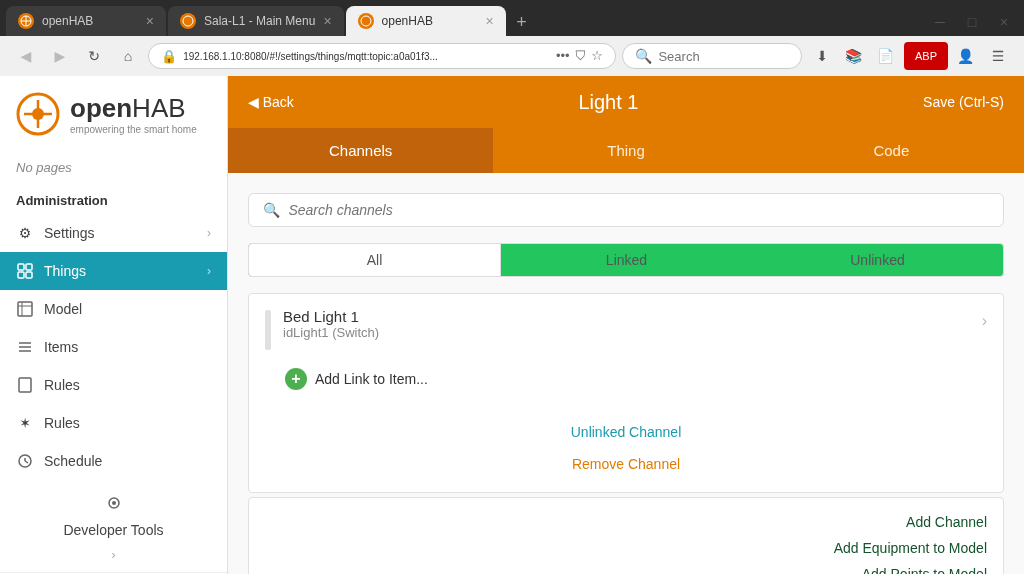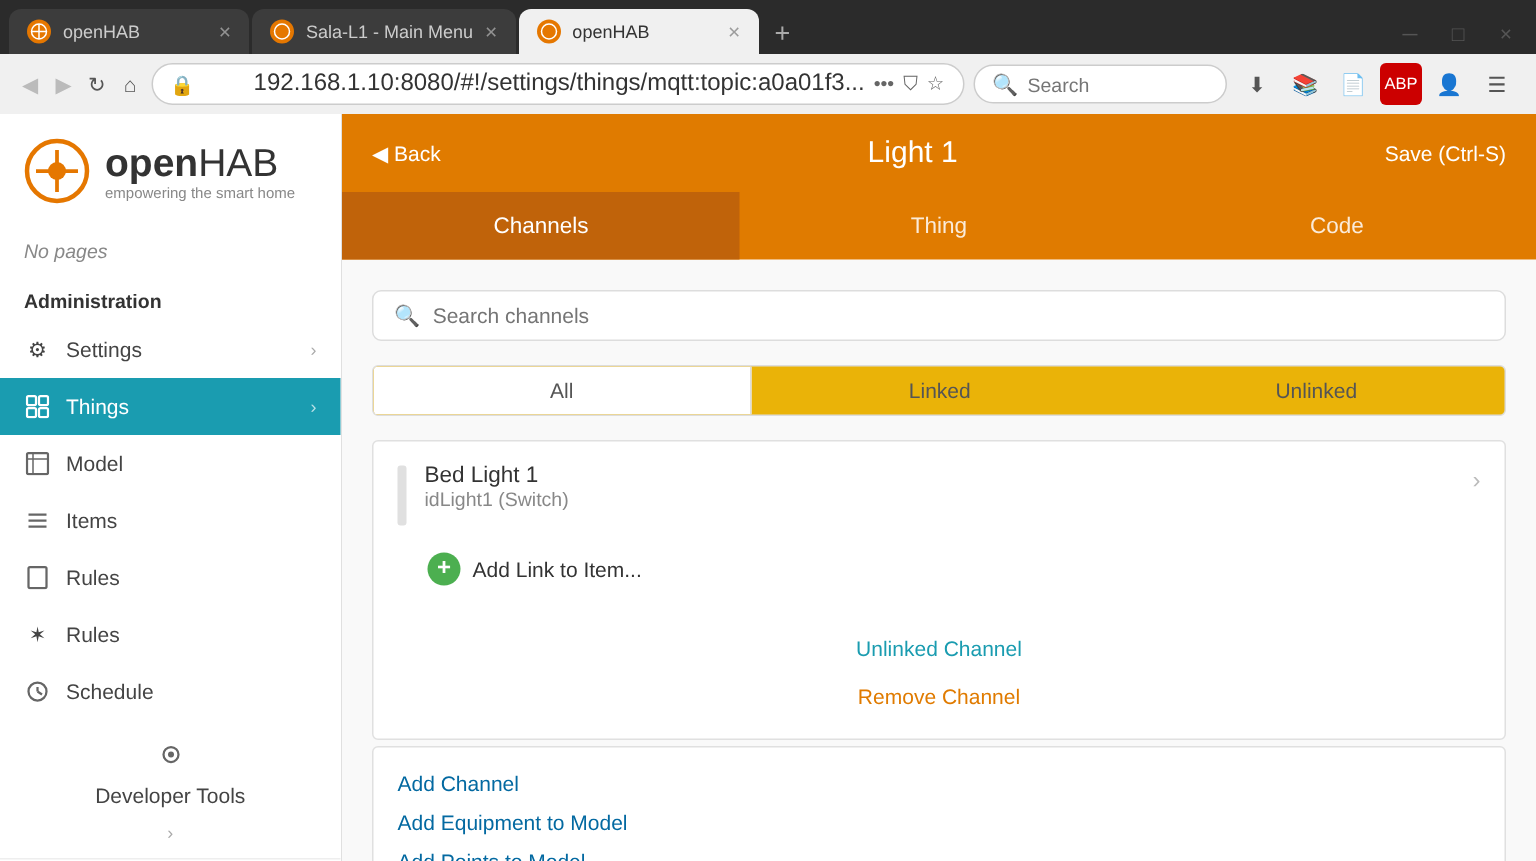--- a/index.html
+++ b/index.html
@@ -13,21 +13,21 @@
     .tab .favicon { width: 16px; height: 16px; border-radius: 50%; background: #e57700; display: flex; align-items: center; justify-content: center; font-size: 9px; color: white; flex-shrink: 0; }
     .tab .tab-title { flex: 1; overflow: hidden; text-overflow: ellipsis; white-space: nowrap; font-size: 12px; }
     .tab .close-tab { opacity: 0.6; font-size: 14px; cursor: pointer; }
     .tab.active .close-tab { color: #666; }
     .new-tab-btn { width: 28px; height: 28px; display: flex; align-items: center; justify-content: center; color: #aaa; font-size: 18px; cursor: pointer; background: transparent; border: none; }
 
     .nav-bar { display: flex; align-items: center; gap: 6px; padding: 6px 12px; background: #f0f0f0; }
     .nav-btn { width: 28px; height: 28px; display: flex; align-items: center; justify-content: center; border-radius: 50%; cursor: pointer; color: #555; font-size: 14px; }
     .nav-btn.disabled { color: #bbb; cursor: default; }
     .address-bar { flex: 1; display: flex; align-items: center; background: white; border: 1px solid #ccc; border-radius: 20px; padding: 4px 12px; gap: 6px; font-size: 13px; color: #333; }
-    .address-text { flex: 1; font-size: 16px; color: #333; margin-left: 33px; }
+    .address-text { flex: 1; font-size: 10px; color: #333; }
     .address-icons { display: flex; gap: 6px; color: #666; font-size: 13px; }
     .search-bar { display: flex; align-items: center; background: white; border: 1px solid #ccc; border-radius: 20px; padding: 4px 12px; gap: 6px; width: 180px; }
     .search-input { border: none; outline: none; font-size: 13px; width: 120px; }
     .browser-right-icons { display: flex; gap: 4px; color: #555; align-items: center; }
     .browser-icon { width: 28px; height: 28px; display: flex; align-items: center; justify-content: center; border-radius: 50%; cursor: pointer; font-size: 14px; }
 
     
     .app { display: flex; flex: 1; overflow: hidden; }
 
     
@@ -61,21 +61,21 @@
     .tab-nav { display: flex; background: #e07b00; }
     .tab-nav-item { flex: 1; padding: 14px; text-align: center; color: rgba(255,255,255,0.85); font-size: 15px; cursor: pointer; }
     .tab-nav-item.active { background: #c0630a; color: white; font-weight: 500; }
 
     
     .content { flex: 1; overflow-y: auto; padding: 20px; background: #f9f9f9; }
     .search-channels { display: flex; align-items: center; background: white; border: 1px solid #ddd; border-radius: 6px; padding: 8px 14px; gap: 8px; margin-bottom: 16px; }
     .search-channels input { border: none; outline: none; font-size: 14px; color: #888; width: 100%; }
 
     
-    .filter-tabs { display: flex; border: 1px solid #ddd; border-radius: 4px; margin-bottom: 16px; overflow: hidden; background: #eab308; justify-content: center; }
+    .filter-tabs { display: flex; border: 1px solid #ddd; border-radius: 4px; margin-bottom: 16px; overflow: hidden; background: #22c55e; justify-content: center; }
     .filter-tab { flex: 1; padding: 8px; text-align: center; font-size: 14px; cursor: pointer; color: #555; }
     .filter-tab.active { background: white; font-weight: 500; border-right: 1px solid #ddd; }
     .filter-tab:last-child { border-right: none; }
 
     
     .channel-card { background: white; border: 1px solid #e0e0e0; border-radius: 4px; margin-bottom: 2px; }
     .channel-header { display: flex; align-items: flex-start; padding: 14px 16px; gap: 12px; }
     .channel-color-bar { width: 6px; min-height: 40px; background: #e0e0e0; border-radius: 2px; flex-shrink: 0; margin-top: 2px; }
     .channel-info { flex: 1; }
     .channel-name { font-size: 15px; font-weight: 500; color: #333; }
@@ -86,21 +86,21 @@
     .add-link-row { display: flex; align-items: center; gap: 8px; padding: 4px 16px 14px 36px; cursor: pointer; color: #333; font-size: 14px; }
     .add-link-icon { width: 22px; height: 22px; border-radius: 50%; background: #4caf50; display: flex; align-items: center; justify-content: center; color: white; font-size: 16px; font-weight: bold; flex-shrink: 0; }
 
     
     .action-links { padding: 16px; display: flex; flex-direction: column; gap: 8px; }
     .configure-link { color: #1a9cb0; font-size: 14px; text-align: center; cursor: pointer; padding: 4px; }
     .remove-link { color: #e07b00; font-size: 14px; text-align: center; cursor: pointer; padding: 4px; }
 
     
     .bottom-actions { background: white; border: 1px solid #e0e0e0; border-radius: 4px; padding: 16px; margin-top: 4px; display: flex; flex-direction: column; gap: 10px; }
-    .action-link { text-align: left; color: #0369a1; font-size: 14px; cursor: pointer; }
+    .action-link { text-align: right; color: #14532d; font-size: 14px; cursor: pointer; }
   </style>
 </head>
 <body>
 
 <div class="browser-chrome">
   <div class="tab-bar">
     <div class="tab">
       <div class="favicon" style="background:#e57700;">
         <svg width="12" height="12" viewBox="0 0 24 24" fill="white">
             <circle cx="12" cy="12" r="10" stroke="white" stroke-width="2" fill="none"></circle>
@@ -150,21 +150,21 @@
       </div>
     </div>
     <div class="search-bar">
       <span style="color:#888;">🔍</span>
       <input class="search-input" placeholder="Search" style="">
     </div>
     <div class="browser-right-icons">
       <div class="browser-icon">⬇</div>
       <div class="browser-icon">📚</div>
       <div class="browser-icon">📄</div>
-      <div class="browser-icon" style="background:#c00;color:white;border-radius:4px;font-size:11px;width:28px;">ABP</div>
+      <div class="browser-icon" style="background:#c00;color:white;border-radius:4px;font-size:11px;width:44px;">ABP</div>
       <div class="browser-icon">👤</div>
       <div class="browser-icon">☰</div>
     </div>
   </div>
 </div>
 
 <div class="app">
 
   <div class="sidebar">
     <div class="sidebar-logo">
@@ -282,21 +282,21 @@
     <div class="tab-nav">
       <div class="tab-nav-item active">Channels</div>
       <div class="tab-nav-item">Thing</div>
       <div class="tab-nav-item">Code</div>
     </div>
 
     <div class="content">
 
       <div class="search-channels">
         <span style="color:#aaa;">🔍</span>
-        <input style="border: none; outline: none; font-size: 14px; color: rgb(136, 136, 136); width: 100%;" placeholder="Search channels">
+        <input style="border: none; outline: none; font-size: 14px; color: rgb(136, 136, 136); width: 100%; font-style: italic;" placeholder="Search channels">
       </div>
 
       <div class="filter-tabs">
         <div class="filter-tab active">All</div>
         <div class="filter-tab">Linked</div>
         <div class="filter-tab">Unlinked</div>
       </div>
 
       <div class="channel-card">
         <div class="channel-header">

